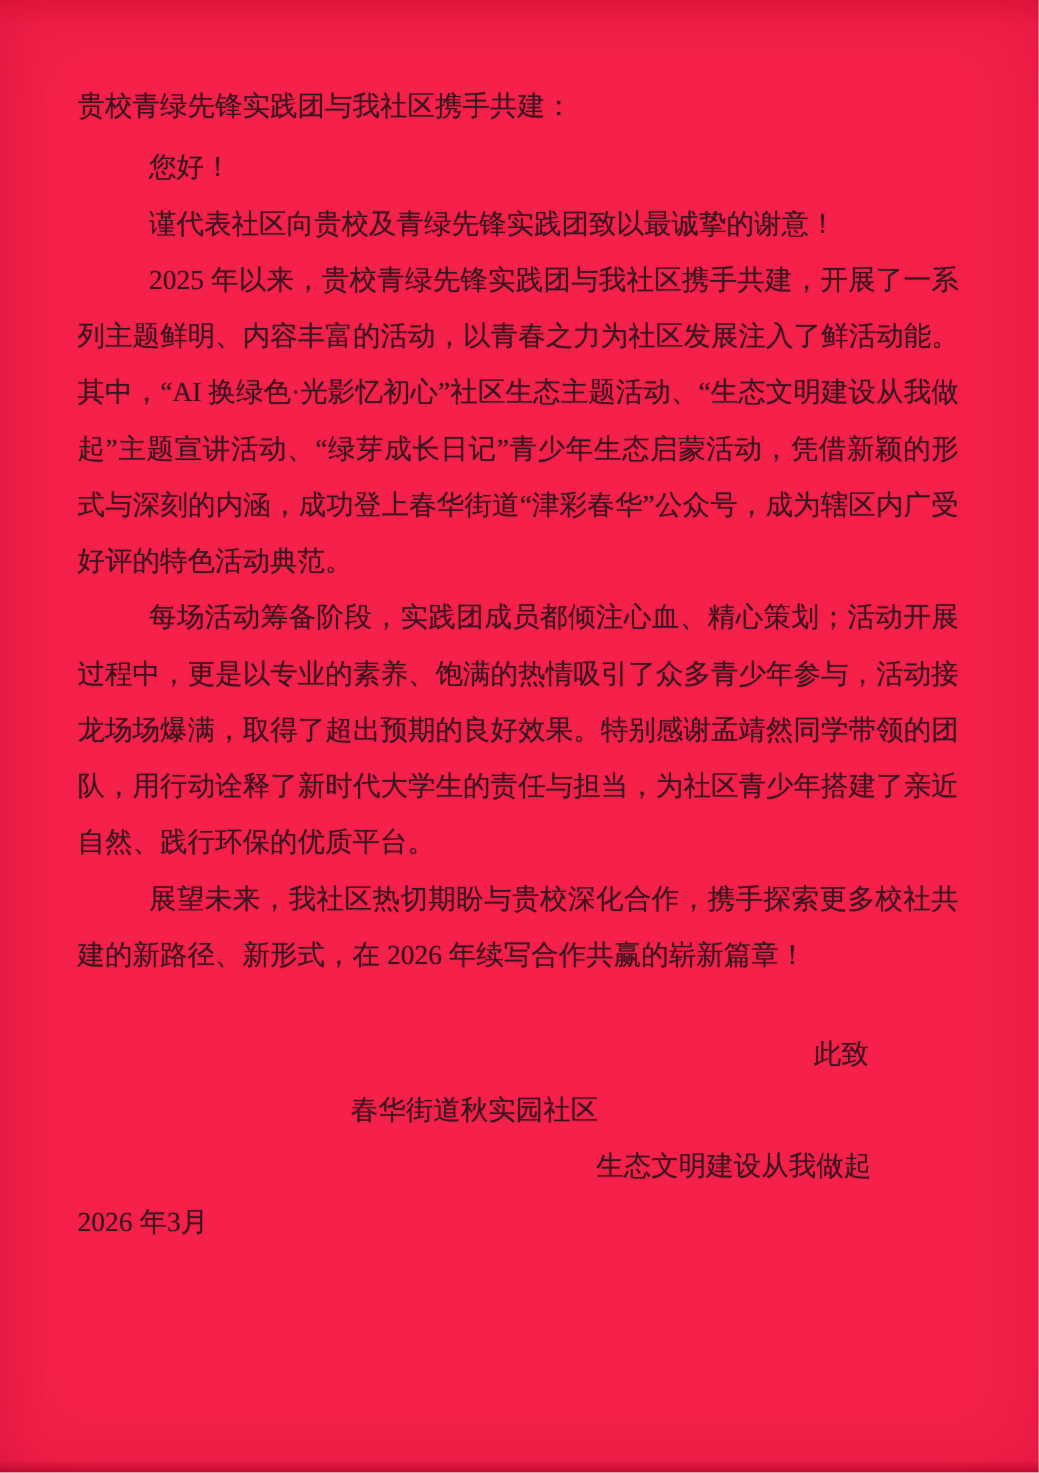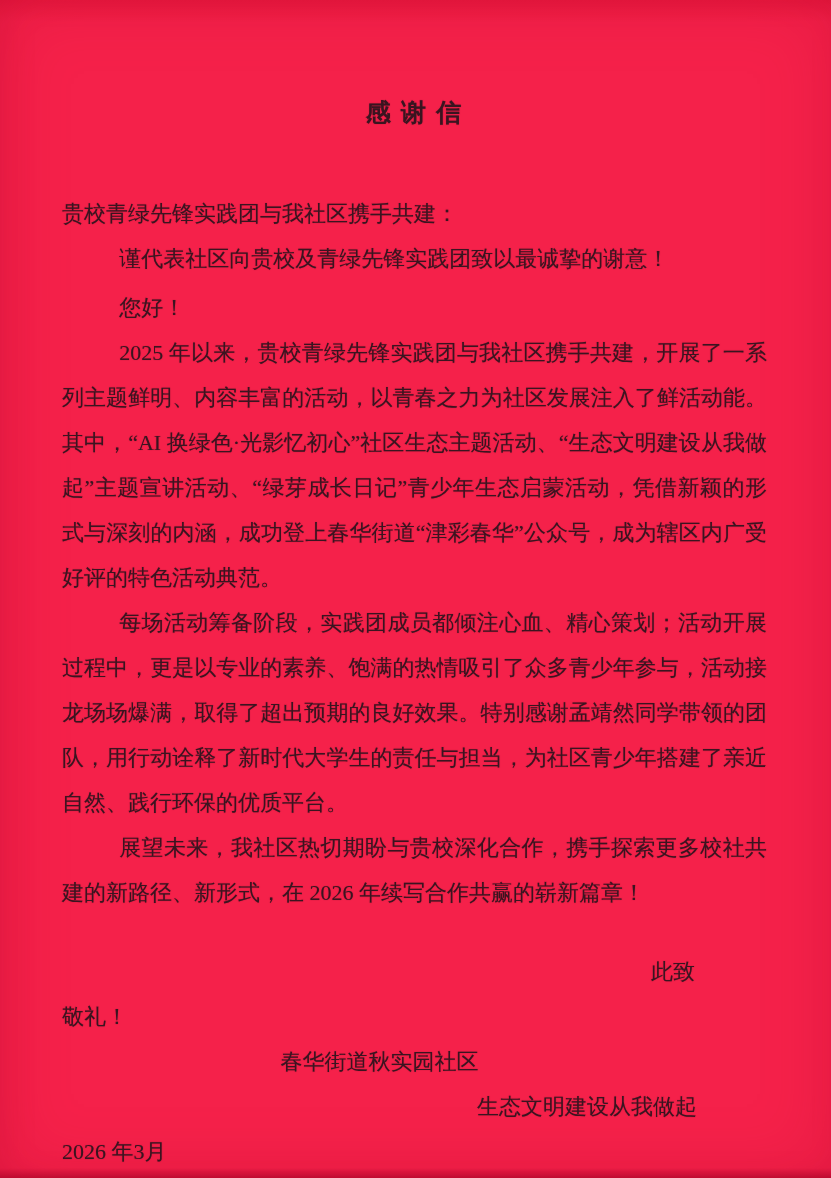--- a/index.html
+++ b/index.html
@@ -58,37 +58,35 @@
   .sig-block{text-align:right;padding-right:70px;}
   .sig-first{margin-top:0;text-align:center;}
   .date-line{text-align:left;padding-right:74px;}
 </style>
 </head>
 <body>
 
 <div class="page">
   <div class="content">
 
-    <div class="title">感 谢 信</div>
 
     <div class="bodytext salutation">贵校青绿先锋实践团与我社区携手共建：</div>
 
+    <div class="bodytext line-indent greeting">您好！</div>
+
     <div class="bodytext line-indent">谨代表社区向贵校及青绿先锋实践团致以最诚挚的谢意！</div>
-
-    <div class="bodytext line-indent greeting">您好！</div>
 
     <p class="bodytext para">2025 年以来，贵校青绿先锋实践团与我社区携手共建，开展了一系列主题鲜明、内容丰富的活动，以青春之力为社区发展注入了鲜活动能。其中，“AI 换绿色·光影忆初心”社区生态主题活动、“生态文明建设从我做起”主题宣讲活动、“绿芽成长日记”青少年生态启蒙活动，凭借新颖的形式与深刻的内涵，成功登上春华街道“津彩春华”公众号，成为辖区内广受好评的特色活动典范。</p>
 
     <p class="bodytext para">每场活动筹备阶段，实践团成员都倾注心血、精心策划；活动开展过程中，更是以专业的素养、饱满的热情吸引了众多青少年参与，活动接龙场场爆满，取得了超出预期的良好效果。特别感谢孟靖然同学带领的团队，用行动诠释了新时代大学生的责任与担当，为社区青少年搭建了亲近自然、践行环保的优质平台。</p>
 
     <p class="bodytext para">展望未来，我社区热切期盼与贵校深化合作，携手探索更多校社共建的新路径、新形式，在 2026 年续写合作共赢的崭新篇章！</p>
 
     <div class="bodytext closing-cizhi">此致</div>
 
-    <div class="bodytext">敬礼！</div>
 
     <div class="bodytext sig-block sig-first">春华街道秋实园社区</div>
 
     <div class="bodytext sig-block">生态文明建设从我做起</div>
 
     <div class="bodytext date-line">2026 年3月</div>
 
   </div>
 </div>
 

